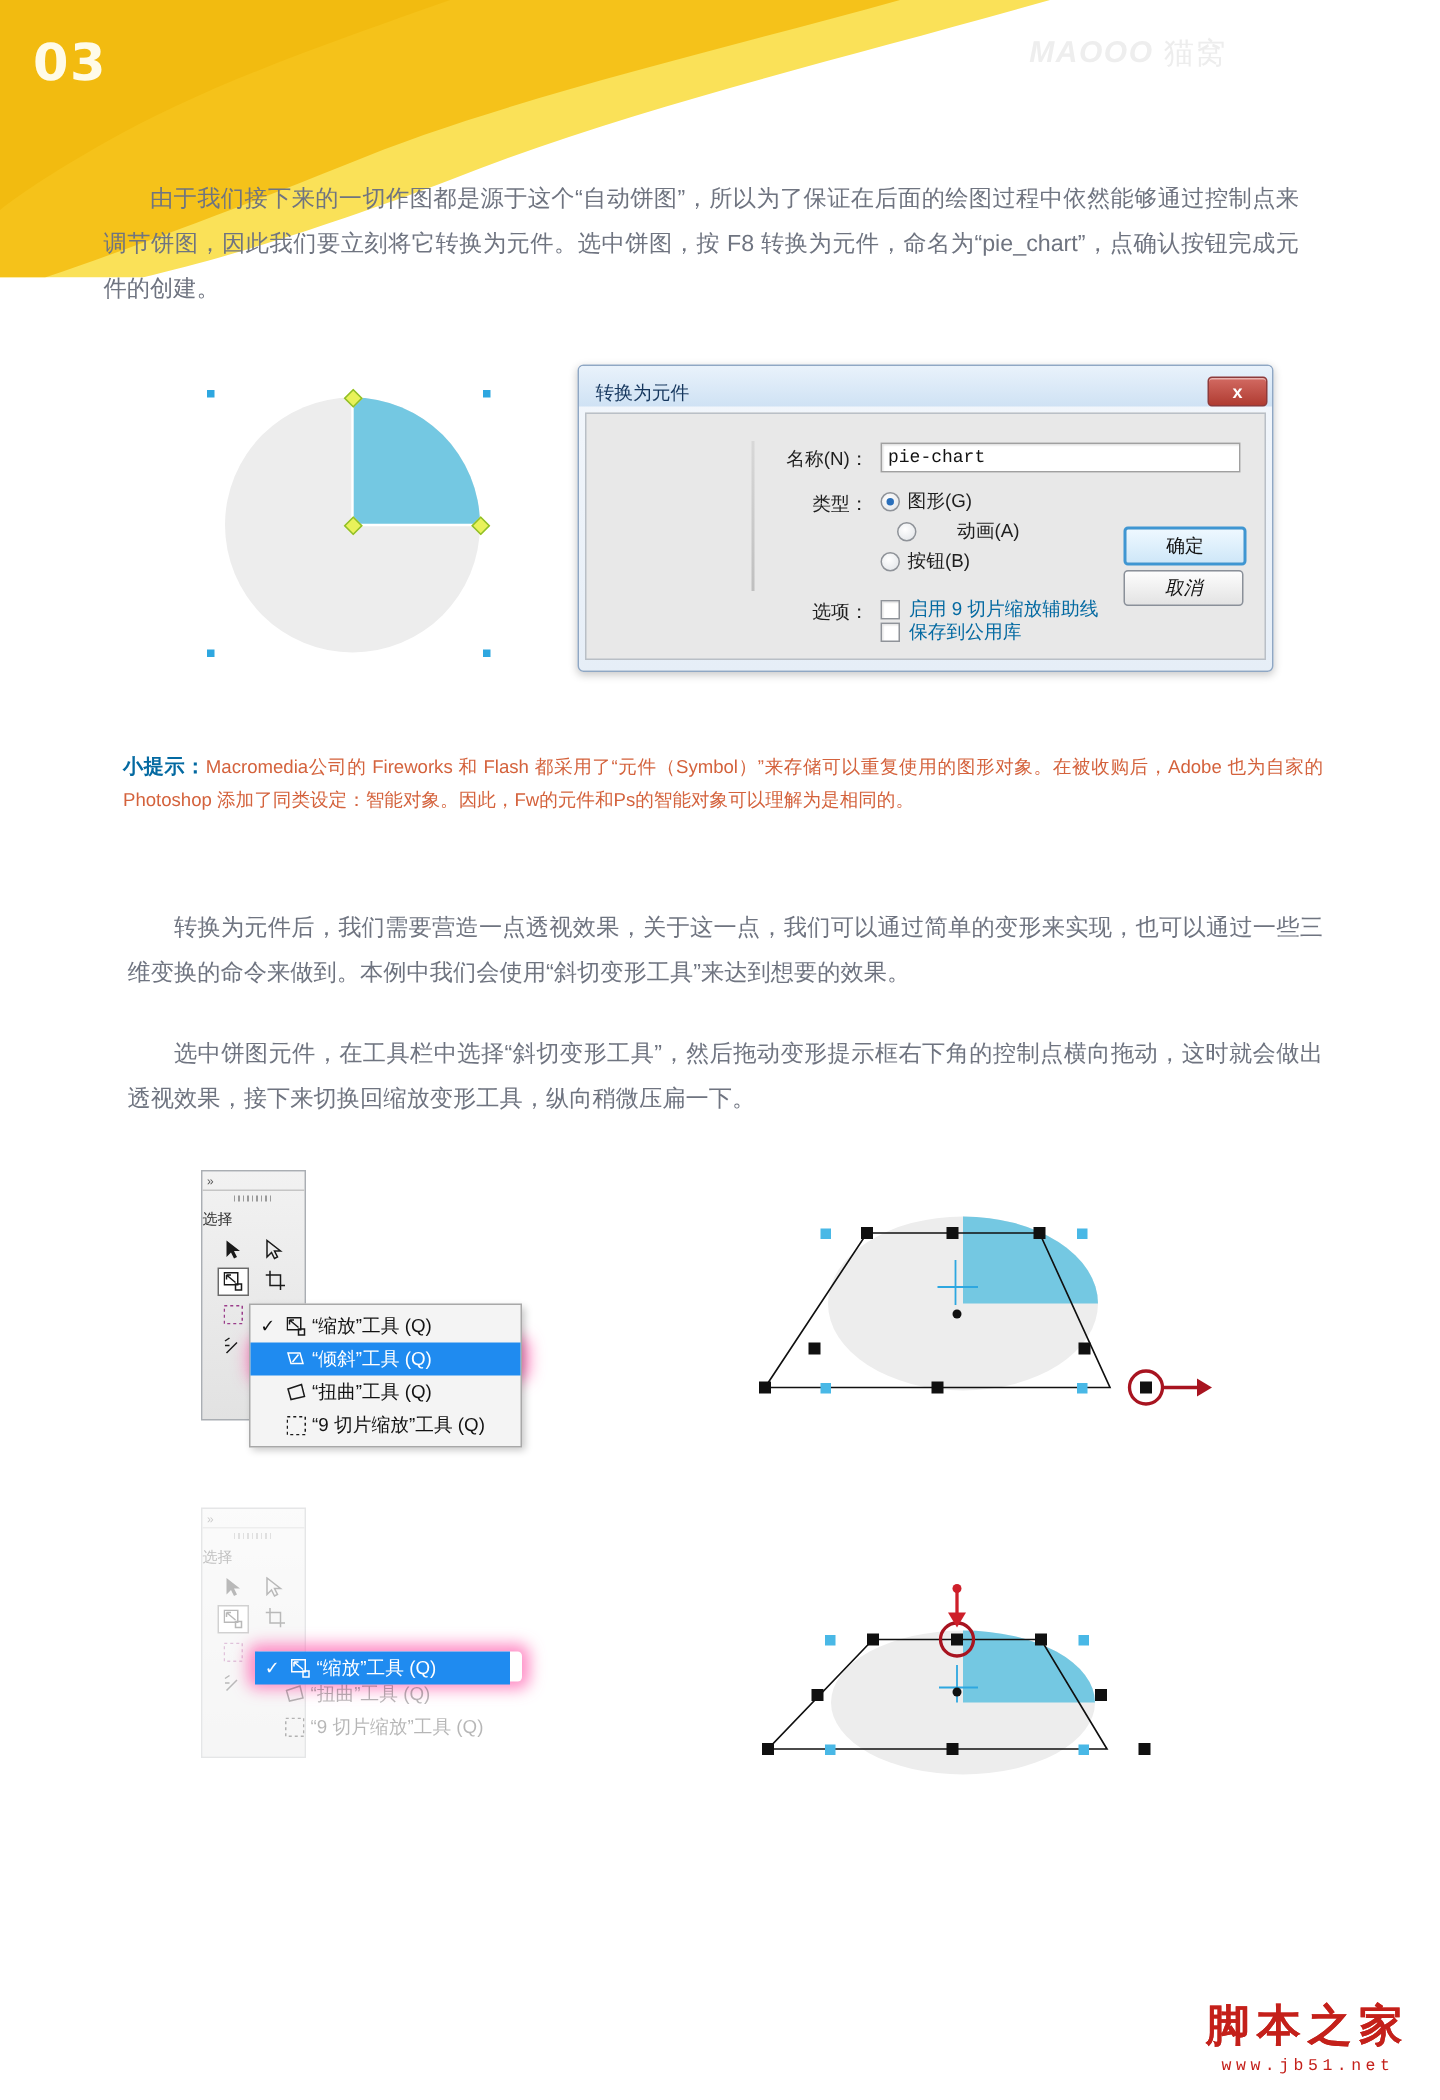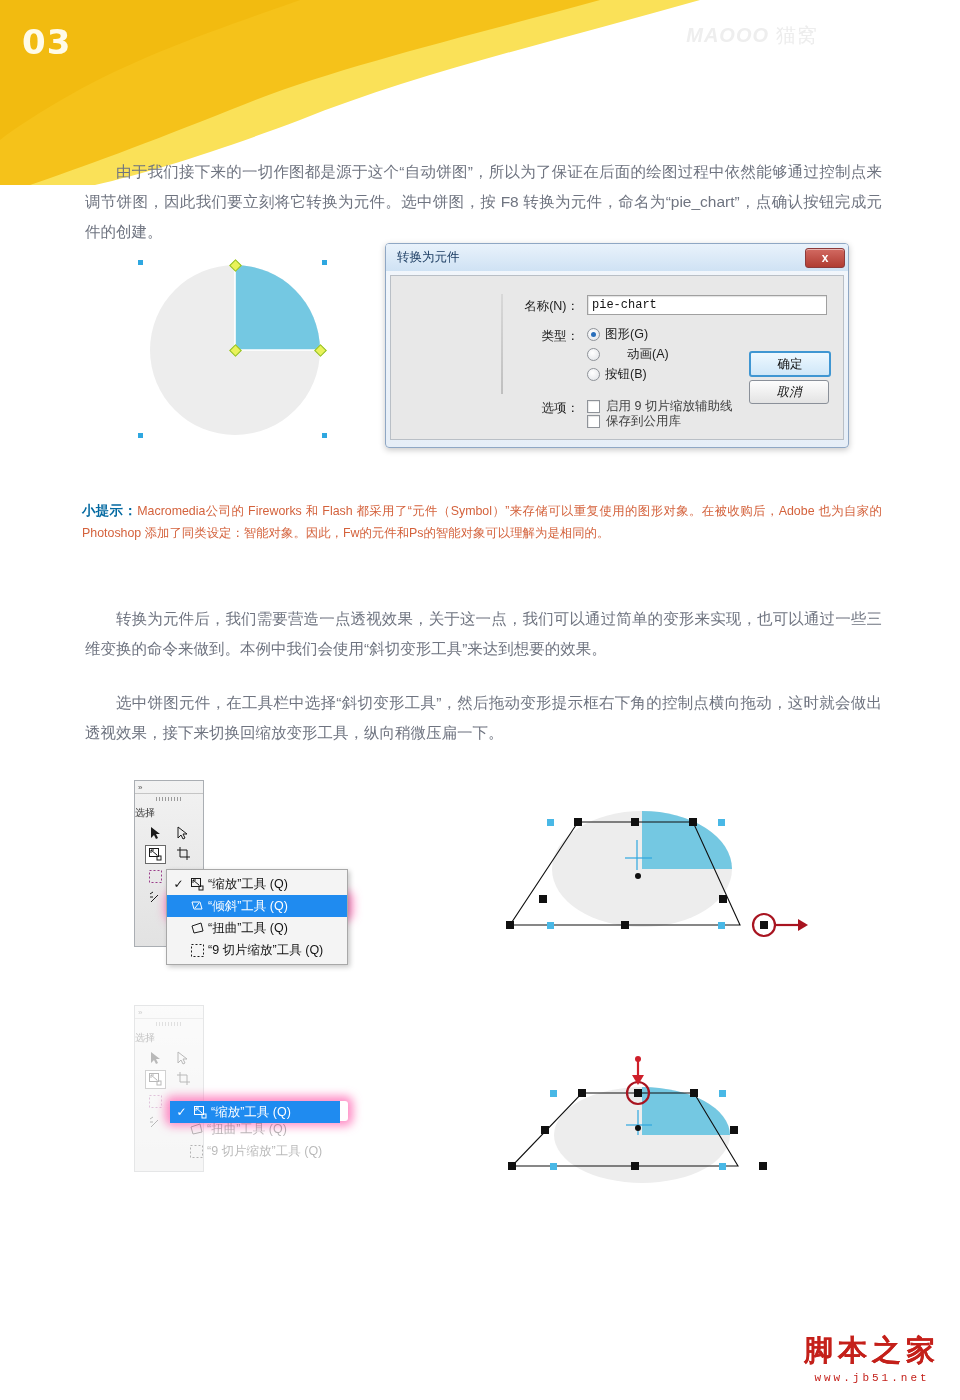--- a/index.html
+++ b/index.html
@@ -41,21 +41,21 @@
     transform:rotate(45deg);
   }
 
   
   .dialog{
     position:absolute;border:1px solid #8fa7c4;border-radius:4px;
     background:linear-gradient(#f3f7fc,#e6eef7);
     box-shadow:0 2px 6px rgba(0,0,0,.22);overflow:hidden;
   }
   .dlg-title{
-    height:27px;display:flex;align-items:center;justify-content:space-between;
+    height:27px;display:flex;align-items:flex-end;justify-content:space-between;
     padding:0 3px 0 11px;
     background:linear-gradient(#e9f2fb,#cfe2f4);
   }
   .dlg-title-text{font-size:12.5px;color:#16375e;}
   .dlg-close{
     width:38px;height:18px;border-radius:3px;border:1px solid #8d3b3b;
     background:linear-gradient(#d26a62,#b03c32);color:#ffffff;font-size:12px;
     display:flex;align-items:center;justify-content:center;font-weight:bold;
     box-shadow:inset 0 1px 0 rgba(255,255,255,.5);cursor:pointer;
   }
@@ -71,21 +71,21 @@
     font-family:"Liberation Mono","DejaVu Sans Mono",monospace;font-size:12px;color:#111;
     padding:2px 4px;box-sizing:border-box;box-shadow:inset 1px 1px 1px rgba(0,0,0,.12);
   }
   .radio-row{position:absolute;display:flex;align-items:center;gap:5px;font-size:12.5px;color:#1e1e1e;}
   .radio{
     width:11px;height:11px;border-radius:50%;border:1px solid #8f9399;
     background:radial-gradient(circle at 40% 35%,#ffffff,#dfe2e6);
     display:flex;align-items:center;justify-content:center;flex:0 0 auto;
   }
   .radio.on::after{content:"";width:5px;height:5px;border-radius:50%;background:#2a6fbb;}
-  .check-row{position:absolute;display:flex;align-items:center;gap:6px;font-size:12.5px;color:#404040;}
+  .check-row{position:absolute;display:flex;align-items:center;gap:6px;font-size:12.5px;color:#0369a1;}
   .checkbox{
     width:11px;height:11px;border:1px solid #8f9399;background:#ffffff;flex:0 0 auto;
     box-shadow:inset 1px 1px 1px rgba(0,0,0,.1);
   }
   .dlg-btn{
     position:absolute;width:78px;height:22px;border-radius:3px;border:1px solid #8a9099;
     font-size:12.5px;color:#111;display:flex;align-items:center;justify-content:center;
     background:linear-gradient(#fdfdfd,#e3e3e3);cursor:pointer;
   }
   .dlg-btn.primary{
@@ -149,21 +149,21 @@
       <path d="M0,0 L600,0 C470,36 330,68 230,110 C150,142 80,168 30,185 L0,185 Z" fill="#F5C21A"></path>
       <path d="M0,0 L300,0 C230,25 140,55 70,95 C40,112 15,128 0,140 Z" fill="#F2BB10"></path>
     </svg>
     <div class="page-num">03</div>
     <div class="watermark">
       <span class="wm-mark">MAOOO</span>
       <span class="wm-cn">猫窝</span>
     </div>
   </div>
 
-  <div class="para" style="left:85px;top:118px;width:797px;margin-top:39px;">由于我们接下来的一切作图都是源于这个“自动饼图”，所以为了保证在后面的绘图过程中依然能够通过控制点来调节饼图，因此我们要立刻将它转换为元件。选中饼图，按 F8 转换为元件，命名为“pie_chart”，点确认按钮完成元件的创建。</div>
+  <div class="para" style="left:69px;top:118px;width:797px;">由于我们接下来的一切作图都是源于这个“自动饼图”，所以为了保证在后面的绘图过程中依然能够通过控制点来调节饼图，因此我们要立刻将它转换为元件。选中饼图，按 F8 转换为元件，命名为“pie_chart”，点确认按钮完成元件的创建。</div>
 
   <div class="pie-wrap" style="left:130px;top:250px;width:220px;height:200px;">
     <svg width="220" height="200" viewBox="0 0 220 200">
       <circle cx="105" cy="100" r="85" fill="#EDEDED"></circle>
       <path d="M105,100 L105,15 A85,85 0 0,1 190,100 Z" fill="#74C8E2"></path>
       <line x1="105" y1="15" x2="105" y2="100" stroke="#ffffff" stroke-width="1.6"></line>
       <line x1="105" y1="100" x2="190" y2="100" stroke="#ffffff" stroke-width="1.6"></line>
     </svg>
     <div class="handle" style="left:8px;top:10px;"></div>
     <div class="handle" style="left:192px;top:10px;"></div>
@@ -183,21 +183,21 @@
       <div class="dlg-divider"></div>
 
       <div class="dlg-label" style="left:120px;top:22px;width:68px;">名称(N)：</div>
       <input class="dlg-input" style="left: 196px; top: 19px; width: 240px; height: 20px;" value="pie-chart">
 
       <div class="dlg-label" style="left:120px;top:52px;width:68px;">类型：</div>
       <div class="radio-row" style="left:196px;top:50px;">
         <span class="radio on"></span>
         <span>图形(G)</span>
       </div>
-      <div class="radio-row" style="left:196px;top:70px;gap:27px;">
+      <div class="radio-row" style="left:207px;top:70px;gap:27px;">
         <span class="radio"></span>
         <span>动画(A)</span>
       </div>
       <div class="radio-row" style="left:196px;top:90px;">
         <span class="radio"></span>
         <span>按钮(B)</span>
       </div>
 
       <div class="dlg-label" style="left:120px;top:124px;width:68px;">选项：</div>
       <div class="check-row" style="left:196px;top:122px;">

